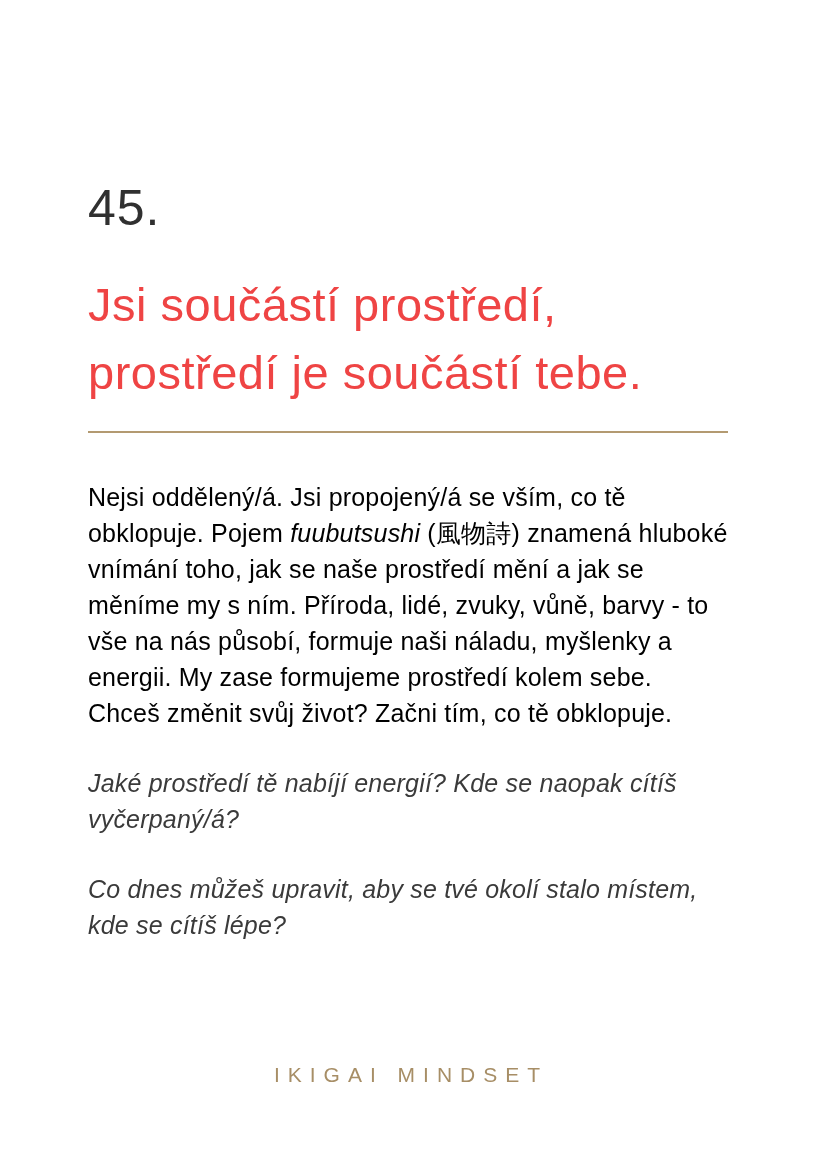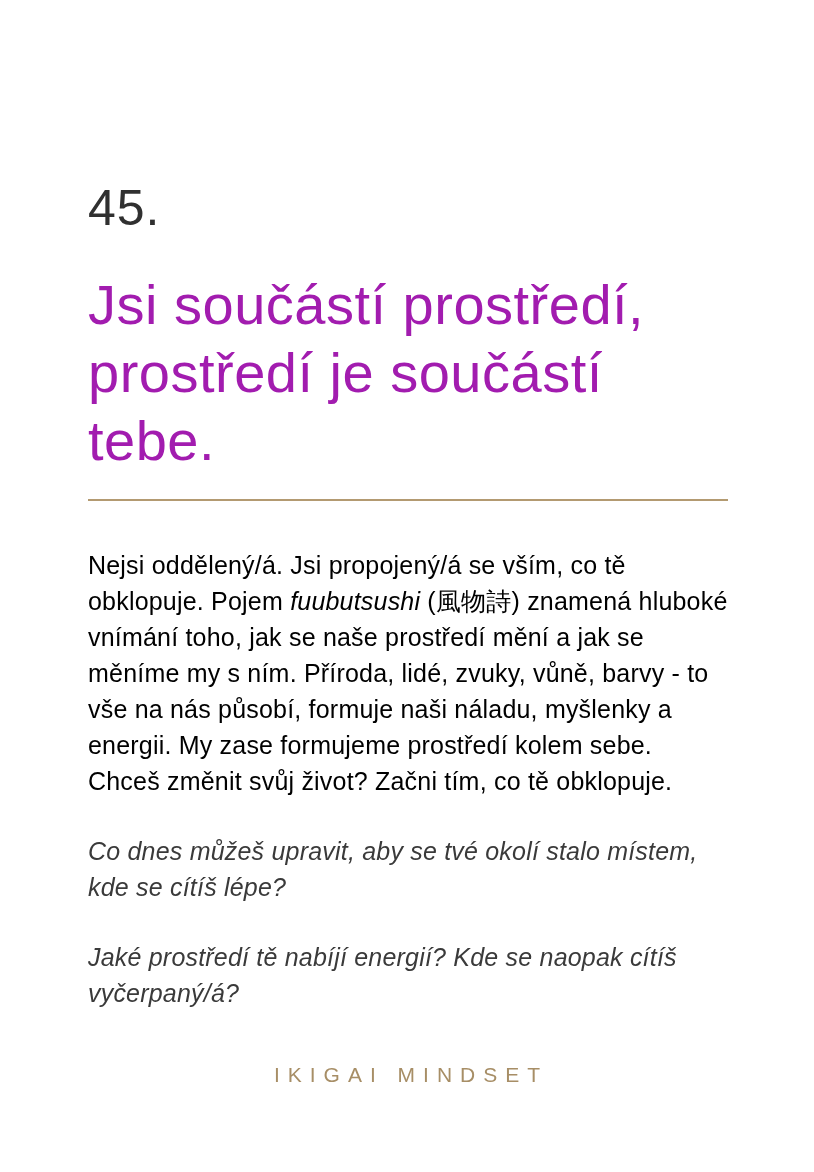--- a/index.html
+++ b/index.html
@@ -24,25 +24,25 @@
   .chapter-number {
     margin: 183px 0 0 0;
     font-size: 50px;
     font-weight: 300;
     line-height: 1;
     letter-spacing: 1px;
     color: #303030;
   }
   .page-title {
     margin: 38px 0 0 0;
-    font-size: 56px;
+    font-size: 47px;
     font-weight: 300;
     line-height: 68px;
     letter-spacing: 0.5px;
-    color: #a21caf;
+    color: #ef4444;
   }
   .divider {
     margin: 24px 0 0 0;
     border: none;
     height: 2px;
     width: 100%;
     background: #b39a71;
   }
   .body-text {
     margin: 46px 0 0 0;
@@ -85,20 +85,20 @@
   <div class="content">
 
     <h1 class="chapter-number">45.</h1>
 
     <h2 class="page-title">Jsi součástí prostředí, prostředí je součástí tebe.</h2>
 
     <hr class="divider">
 
     <p class="body-text"><span>Nejsi oddělený/á. Jsi propojený/á se vším, co tě obklopuje. Pojem </span><em>fuubutsushi</em><span> (風物詩) znamená hluboké vnímání toho, jak se naše prostředí mění a jak se měníme my s ním. Příroda, lidé, zvuky, vůně, barvy - to vše na nás působí, formuje naši náladu, myšlenky a energii. My zase formujeme prostředí kolem sebe. Chceš změnit svůj život? Začni tím, co tě obklopuje.</span></p>
 
+    <p class="question">Jaké prostředí tě nabíjí energií? Kde se naopak cítíš vyčerpaný/á?</p>
+
     <p class="question">Co dnes můžeš upravit, aby se tvé okolí stalo místem, kde se cítíš lépe?</p>
-
-    <p class="question">Jaké prostředí tě nabíjí energií? Kde se naopak cítíš vyčerpaný/á?</p>
 
   </div>
 
   <div class="footer-brand">IKIGAI MINDSET</div>
 </div>
 
 </body></html>

